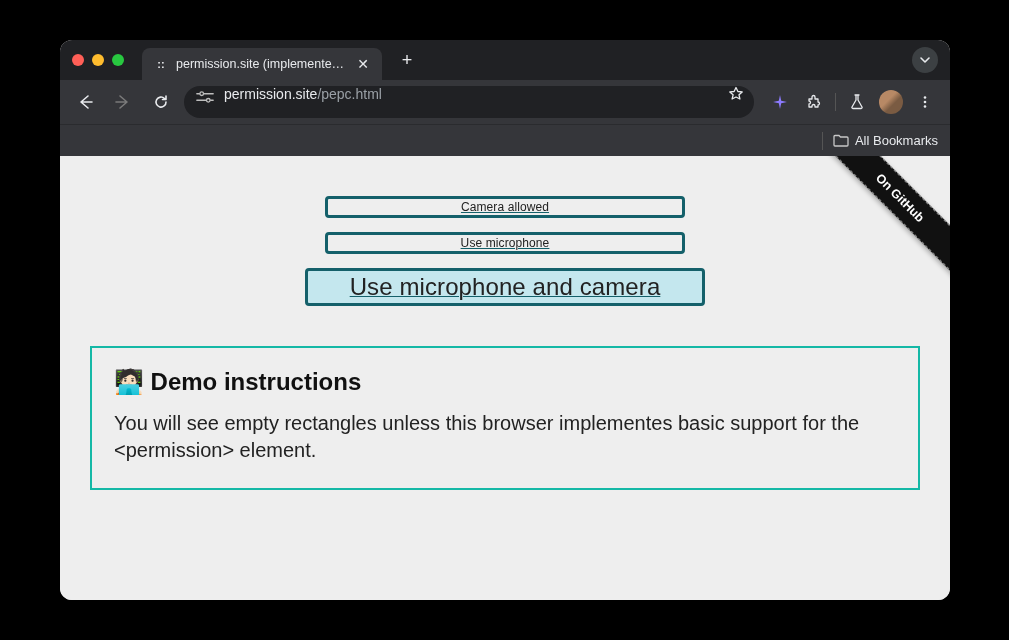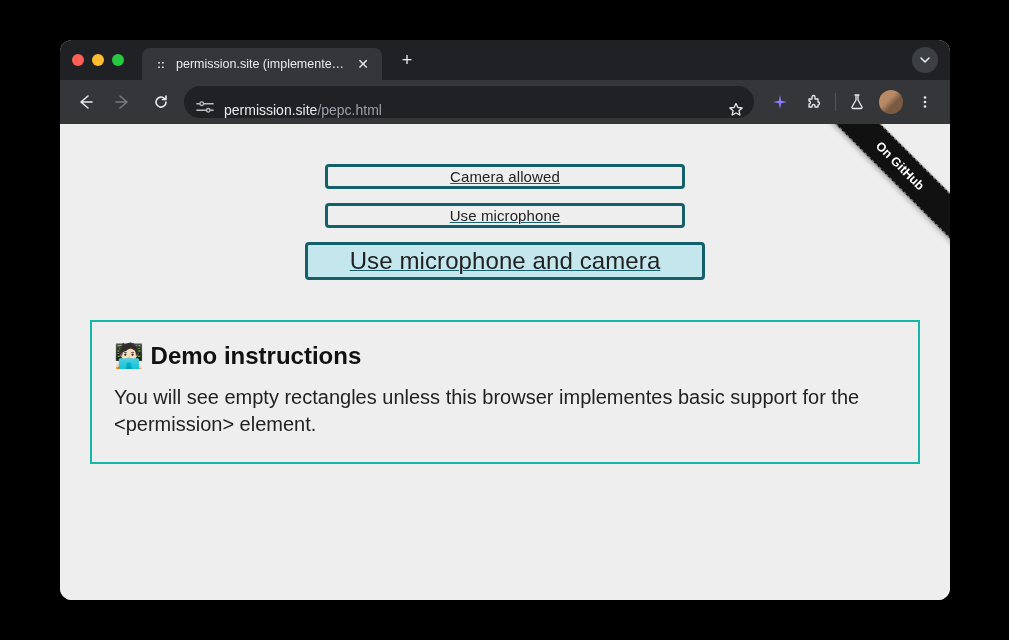--- a/index.html
+++ b/index.html
@@ -97,21 +97,21 @@
       color: #e8eaed; font-size: 17px;
       border-radius: 50%; cursor: pointer;
     }
     .nav-btn.dim { color: #888; }
     .omnibox {
       flex: 1;
       height: 32px;
       background: #202124;
       border-radius: 16px;
       display: flex;
-      align-items: flex-end;
+      align-items: flex-start;
       padding: 0 10px;
       color: #e8eaed;
       font-size: 14px;
       gap: 8px;
       max-width: 570px;
     }
     .omnibox .site-info {
       width: 22px; height: 22px;
       display: flex; align-items: center; justify-content: center;
       color: #bbb;
@@ -164,21 +164,21 @@
       padding-top: 40px;
     }
     .perm-button {
       min-width: 360px;
       padding: 1px 4px;
       text-align: center;
       border: 3px solid #14606a;
       border-radius: 4px;
       background: #eeeeee;
       color: #222;
-      font-size: 15px;
+      font-size: 12px;
       text-decoration: underline;
       text-decoration-color: #14606a;
       text-decoration-thickness: 1.2px;
       letter-spacing: .1px;
       cursor: pointer;
     }
     .perm-button.selected {
       min-width: 400px;
       background: #c4e7ee;
       font-size: 24px;
@@ -306,20 +306,31 @@
       <div class="ico">
         <svg width="14" height="14" viewBox="0 0 14 14">
             <circle cx="7" cy="2.5" r="1.3" fill="#e8eaed"></circle>
             <circle cx="7" cy="7" r="1.3" fill="#e8eaed"></circle>
             <circle cx="7" cy="11.5" r="1.3" fill="#e8eaed"></circle>
           </svg>
       </div>
     </div>
   </div>
 
+  <div class="bookmarks-bar">
+    <div class="vsep"></div>
+    <div class="all-bm">
+      <span class="folder-icon">
+        <svg width="16" height="13" viewBox="0 0 16 13">
+            <path d="M1 2.5a1 1 0 0 1 1-1h4l1.5 1.5H14a1 1 0 0 1 1 1V11a1 1 0 0 1-1 1H2a1 1 0 0 1-1-1V2.5z" fill="none" stroke="#c8c8c8" stroke-width="1.3"></path>
+          </svg>
+      </span>
+      <span>All Bookmarks</span>
+    </div>
+  </div>
 
   <div class="content">
 
     <a class="ribbon">
       <span>On GitHub</span>
     </a>
 
     <div class="buttons-wrap">
       <div class="perm-button">Camera allowed</div>
       <div class="perm-button">Use microphone</div>

